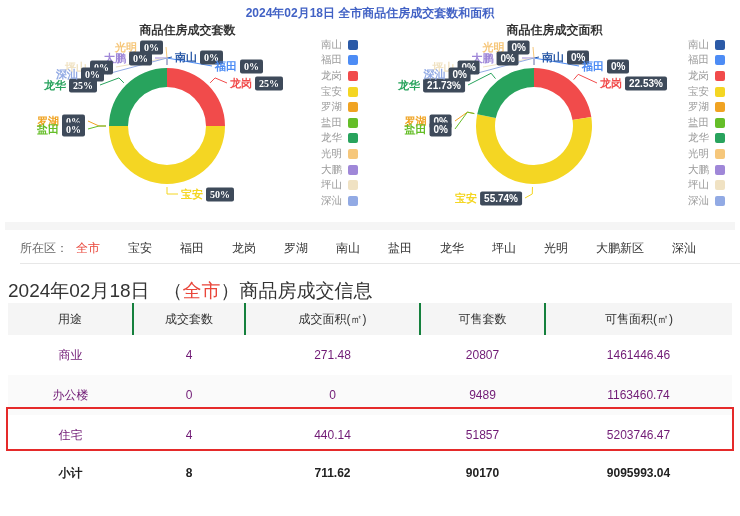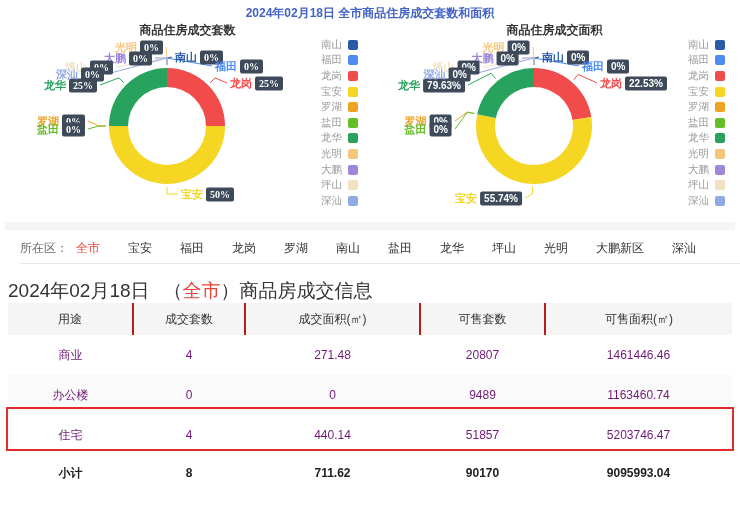--- a/index.html
+++ b/index.html
@@ -26,21 +26,21 @@
   #filter-row .flabel{color:#666;margin-right:8px;}
   .filter-item{color:#333;margin-right:28px;cursor:pointer;}
   .filter-item.active{color:#E9463A;}
   #thin-line{position:absolute;top:263px;left:20px;width:720px;border-top:1px solid #E7E7E7;}
   #section-title{position:absolute;top:278px;left:8px;font-size:19px;color:#333;}
   #section-title .red{color:#E9463A;}
   #section-title .gap{display:inline-block;width:14px;}
   #table-wrap{position:absolute;top:303px;left:8px;width:724px;}
   table{border-collapse:collapse;width:724px;table-layout:fixed;font-size:12px;color:#333;}
   col.c0{width:125px;}col.c1{width:112px;}col.c2{width:175px;}col.c3{width:125px;}col.c4{width:187px;}
-  thead th{background:#F5F5F5;height:30px;font-weight:normal;color:#333;border-left:2px solid #b91c1c;}
+  thead th{background:#F5F5F5;height:30px;font-weight:normal;color:#333;border-left:2px solid #15803d;}
   thead th:first-child{border-left:none;}
   tbody td{height:38px;text-align:center;color:#701a75;}
   tbody tr.stripe{background:#FAFAFA;}
   tbody tr.total td{font-weight:bold;color:#222;height:34px;}
   #hl-box{position:absolute;left:-2px;top:104px;width:724px;height:40px;
     border:2px solid #E52A2A;z-index:5;pointer-events:none;}
 </style>
 </head>
 <body>
 
@@ -192,21 +192,21 @@
     <div class="pie-label anchor-r" style="left: 80px; top: 99px;">
       <span class="pname" style="color: rgb(240, 163, 34);">罗湖</span>
       <span class="pval">0%</span>
     </div>
     <div class="pie-label anchor-r" style="left: 80px; top: 107px;">
       <span class="pname" style="color: rgb(101, 190, 40);">盐田</span>
       <span class="pval">0%</span>
     </div>
     <div class="pie-label anchor-r" style="left: 93px; top: 63px;">
       <span class="pname" style="color: rgb(40, 163, 93);">龙华</span>
-      <span class="pval">79.63%</span>
+      <span class="pval">21.73%</span>
     </div>
     <div class="pie-label anchor-r" style="left: 158px; top: 25px;">
       <span class="pname" style="color: rgb(246, 199, 123);">光明</span>
       <span class="pval">0%</span>
     </div>
     <div class="pie-label anchor-r" style="left: 147px; top: 36px;">
       <span class="pname" style="color: rgb(159, 135, 216);">大鹏</span>
       <span class="pval">0%</span>
     </div>
     <div class="pie-label anchor-r" style="left: 108px; top: 45px;">

